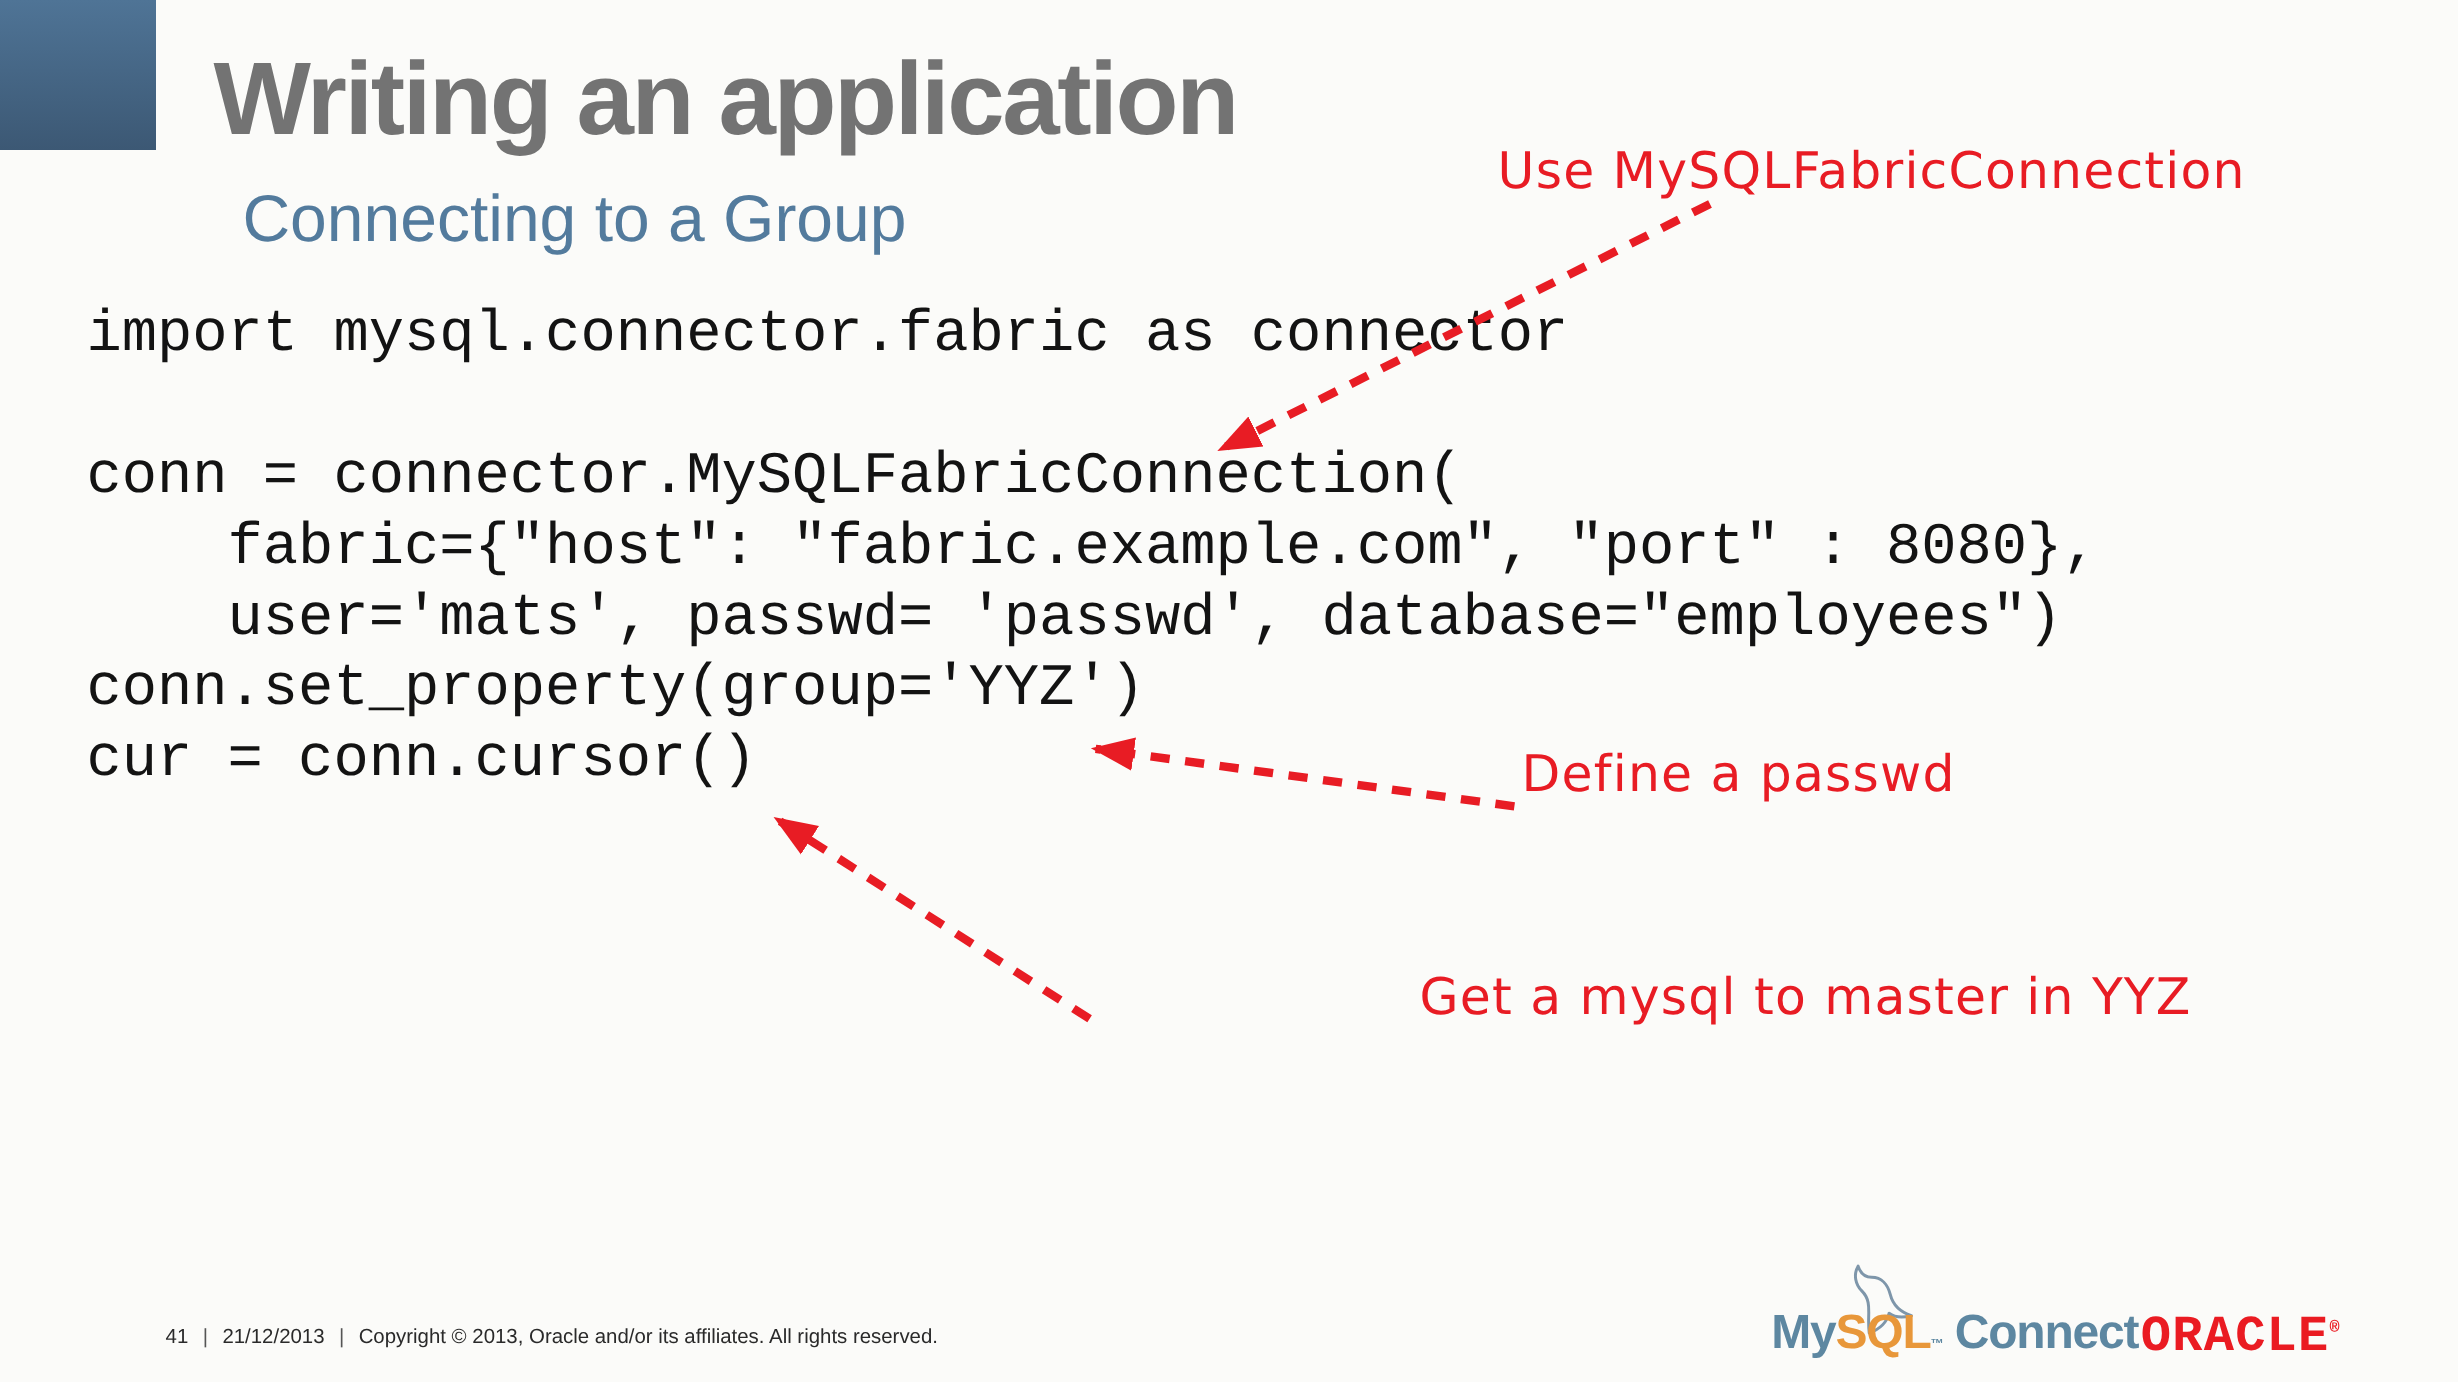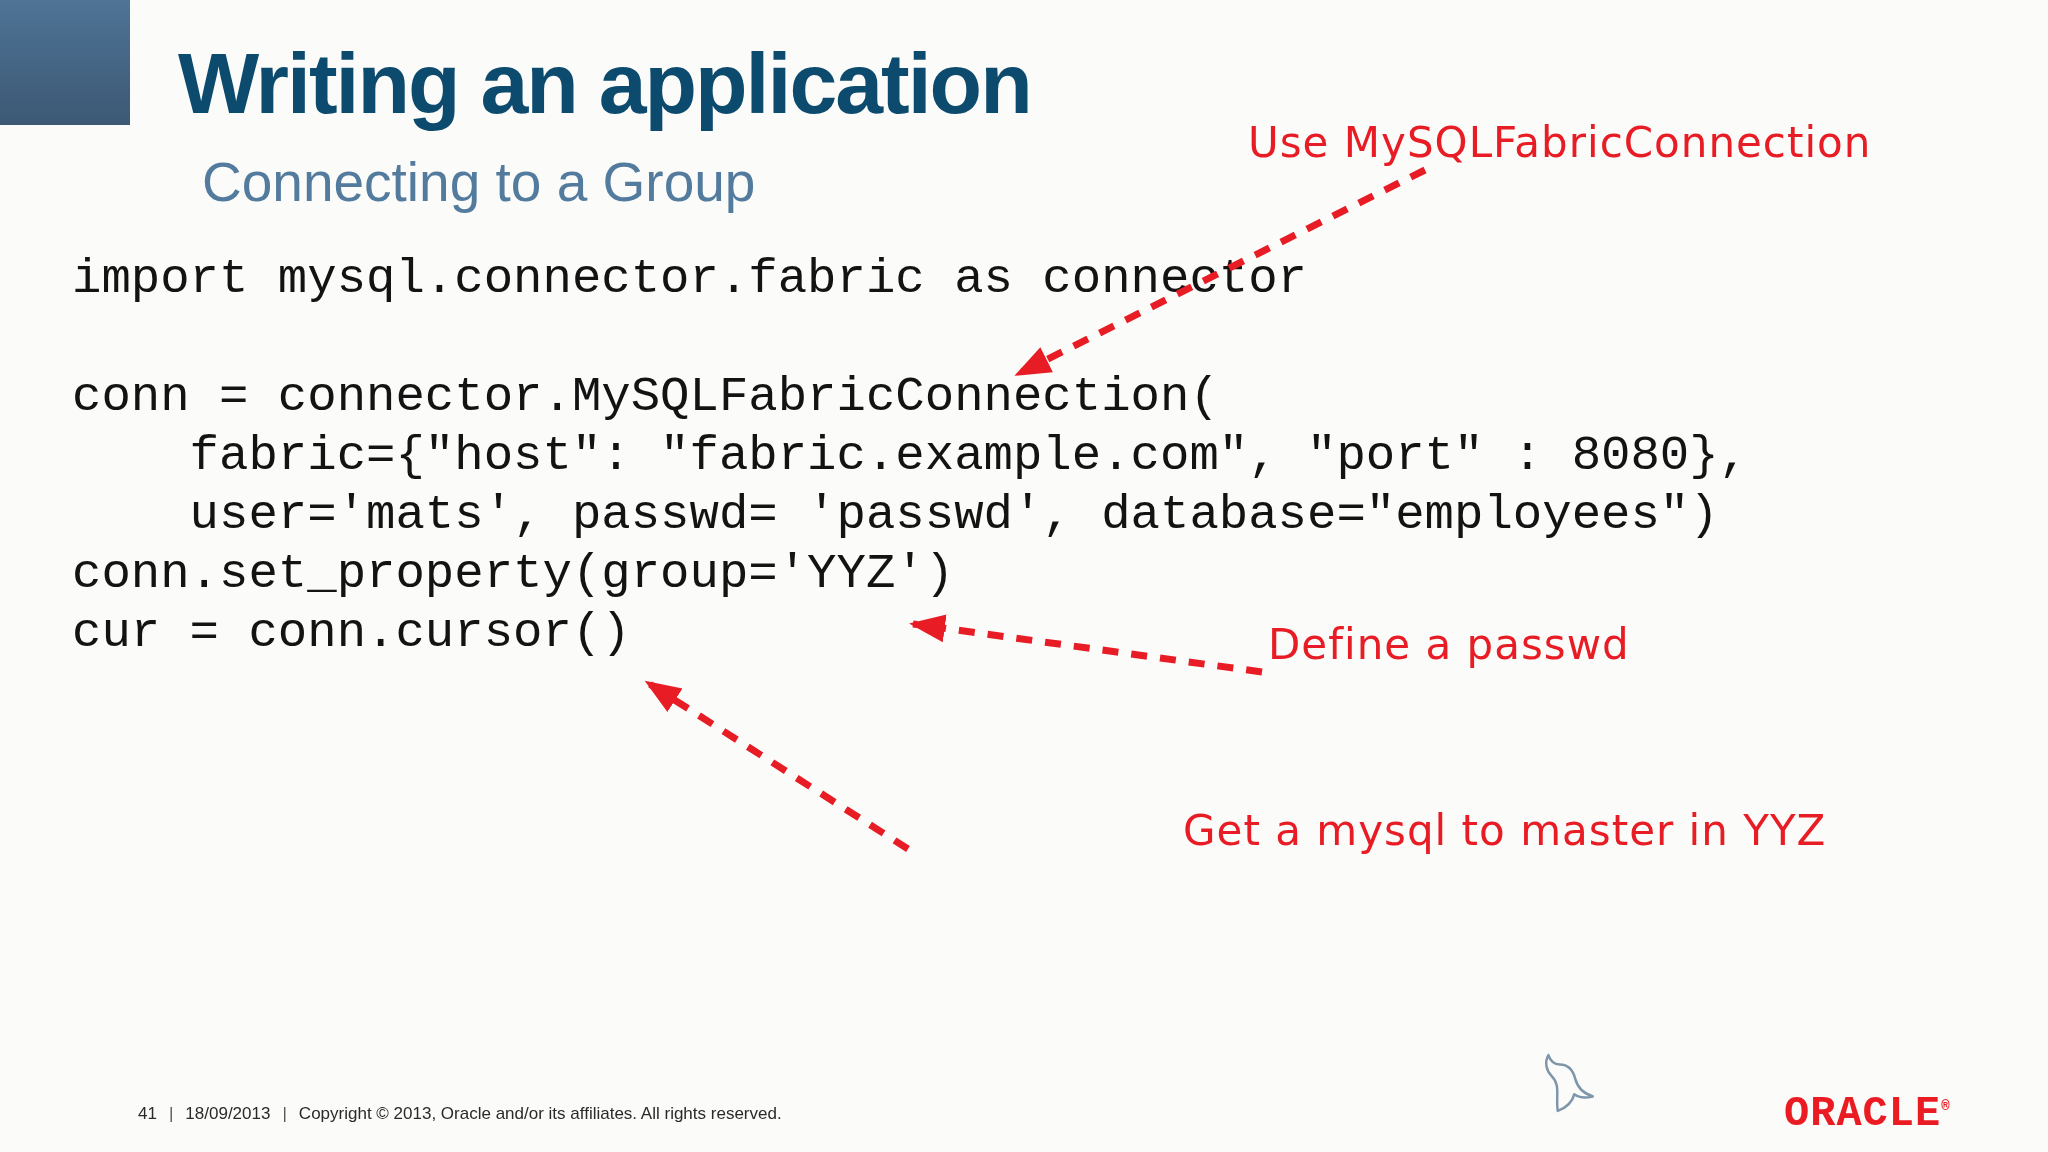--- a/index.html
+++ b/index.html
@@ -8,21 +8,21 @@
     background:#fbfbf9;
     font-family:"Liberation Sans",sans-serif;
   }
   .accent-square{
     position:absolute;left:0;top:0;width:130px;height:125px;
     background:linear-gradient(180deg,#4f7496 0%,#44658351 40%,#3c5874 100%);
     background:linear-gradient(180deg,#4f7496,#3c5874);
   }
   .slide-title{
     position:absolute;left:178px;top:34px;margin:0;
-    font-size:86px;font-weight:bold;color:#0c4a6e;letter-spacing:-2px;
+    font-size:86px;font-weight:bold;color:#737373;letter-spacing:-2px;
     white-space:nowrap;
   }
   .slide-subtitle{
     position:absolute;left:202px;top:150px;margin:0;
     font-size:55px;font-weight:normal;color:#537b9d;white-space:nowrap;
   }
   .code-block{
     position:absolute;left:72px;top:250px;margin:0;
     font-family:"Liberation Mono","DejaVu Sans Mono",monospace;
     font-size:49px;line-height:59px;color:#131313;white-space:pre;
@@ -83,26 +83,29 @@
   <line x1="908" y1="849" x2="648" y2="683" stroke="#e81c24" stroke-width="7" stroke-dasharray="16 13" marker-end="url(#ah)"></line>
 </svg>
 
 <div class="annotation a1">Use MySQLFabricConnection</div>
 <div class="annotation a2">Define a passwd</div>
 <div class="annotation a3">Get a mysql to master in YYZ</div>
 
 <div class="footer">
   <span>41</span>
   <span class="sep">|</span>
-  <span>18/09/2013</span>
+  <span>21/12/2013</span>
   <span class="sep">|</span>
   <span>Copyright © 2013, Oracle and/or its affiliates. All rights reserved.</span>
 </div>
 
 <div class="mysql-logo">
   <svg class="mysql-dolphin" width="62" height="62" viewBox="0 0 60 60">
     <path d="M21 57 C19 42 24 32 15 23 C10 18 8 10 12 3 C14 9 18 12 23 12 C31 12 36 18 38 26 C40 34 46 40 55 43 C47 45 41 44 37 41 C35 49 29 54 21 57 Z" fill="none" stroke="#7e96aa" stroke-width="2.4" stroke-linejoin="round"></path>
   </svg>
+  <div class="mysql-text">
+    <span class="my">My</span><span class="sql">SQL</span><span class="tm">™</span>&nbsp;<span class="connect">Connect</span>
+  </div>
 </div>
 
 <div class="oracle-logo">
   <span>ORACLE</span><span class="reg">®</span>
 </div>
 
 </body></html>

